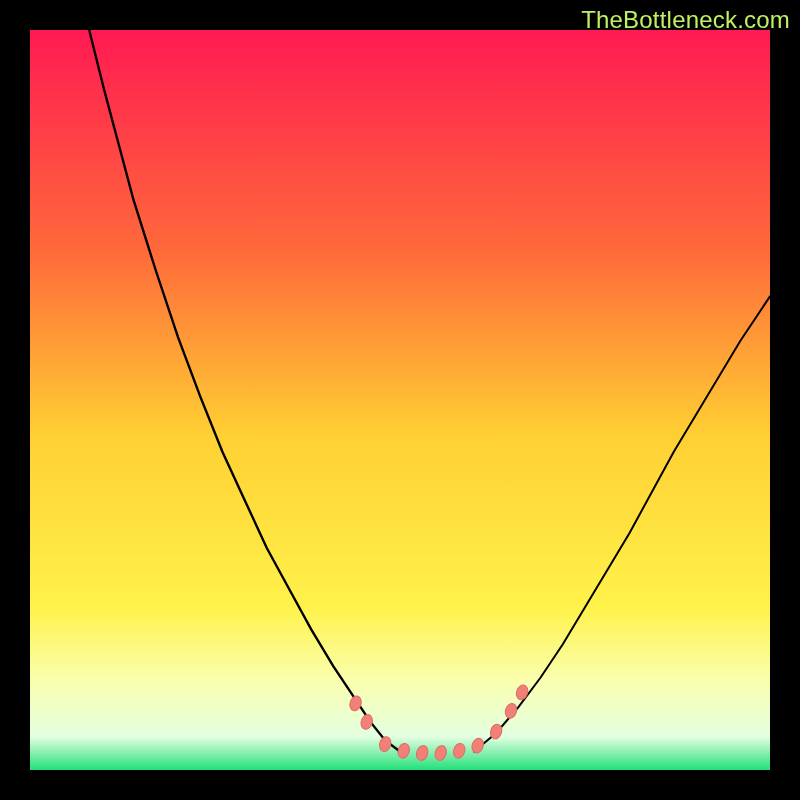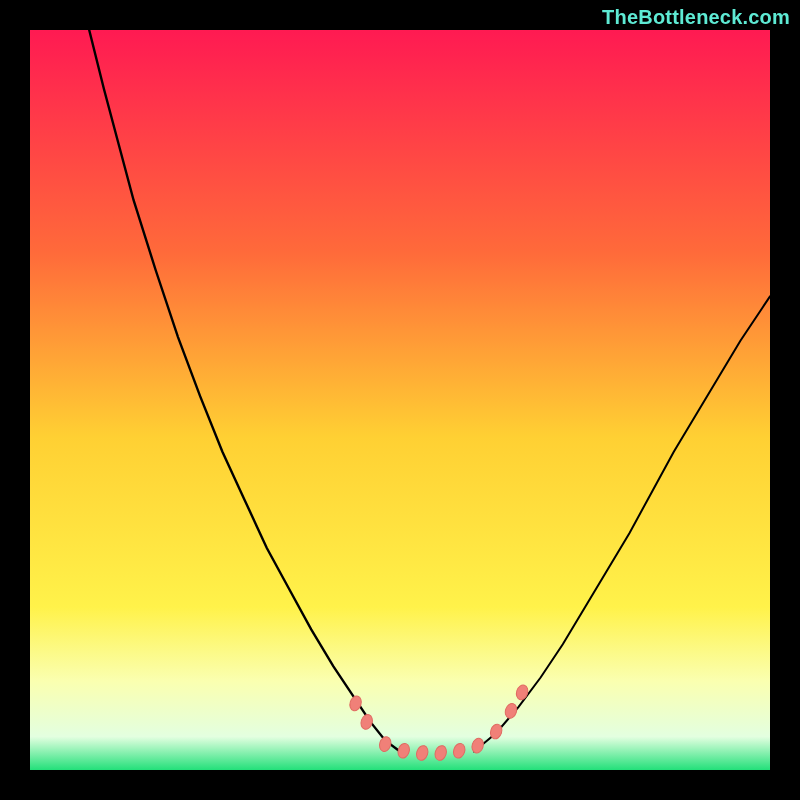--- a/index.html
+++ b/index.html
@@ -22,23 +22,23 @@
     left: 30px;
     top: 30px;
     width: 740px;
     height: 740px;
     overflow: hidden;
   }
   .watermark {
     position: absolute;
     top: 6px;
     right: 10px;
-    color: #5eead4;
-    font-size: 20px;
-    font-weight: 700;
+    color: #bef264;
+    font-size: 24px;
+    font-weight: 400;
     letter-spacing: 0.2px;
     user-select: none;
   }
 </style>
 </head>
 <body>
 
 <div class="frame">
   <div class="watermark">TheBottleneck.com</div>
   <div class="plot">

